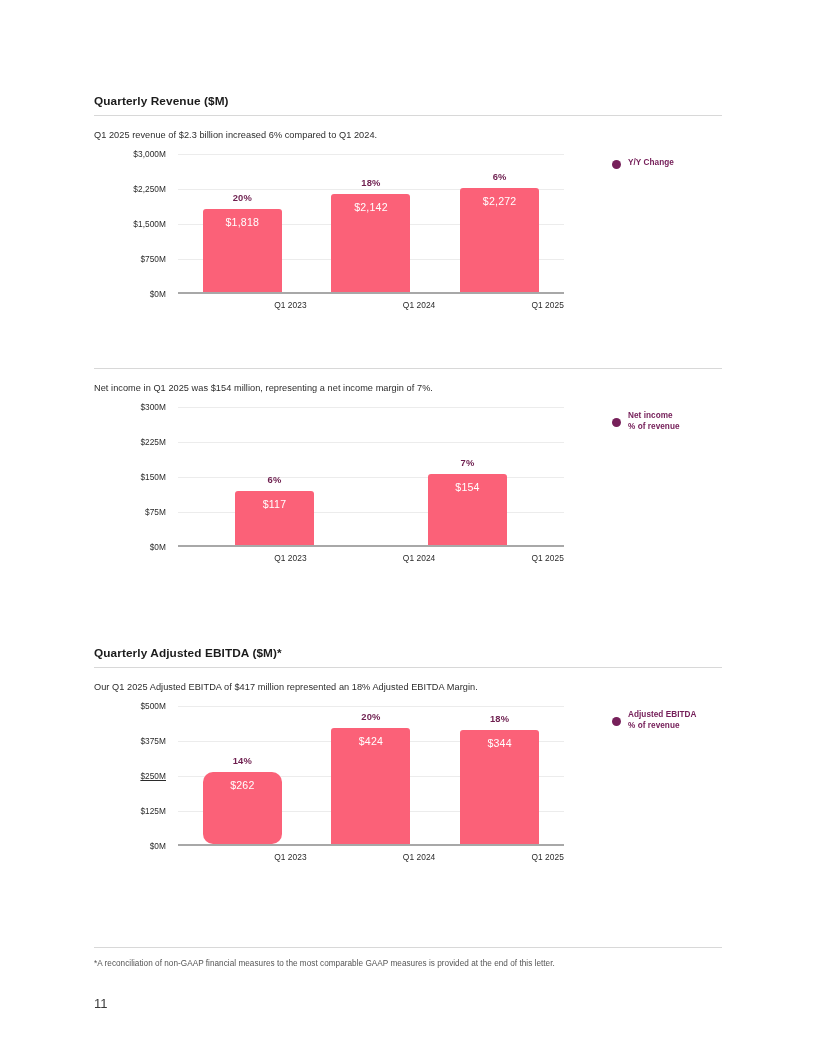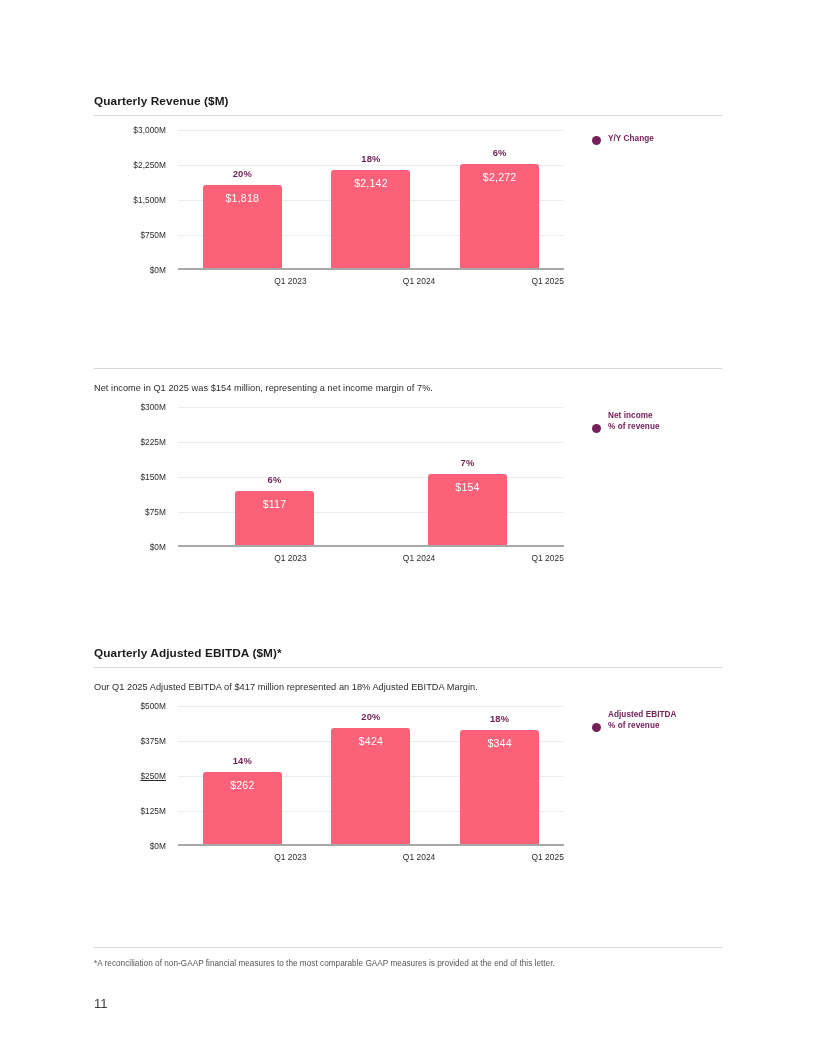--- a/index.html
+++ b/index.html
@@ -133,24 +133,24 @@
     width:33.33%;
     text-align:right;
     font-size:8.4px;
     color:#2b2b2b;
     letter-spacing:0.05px;
   }
 
   
   .legend {
     position:absolute;
-    left:498px;
+    left:518px;
     top:4px;
     display:flex;
-    align-items:flex-end;
+    align-items:center;
     gap:7px;
   }
   .legend-dot {
     width:9px; height:9px;
     border-radius:50%;
     background:#76205A;
     margin-top:2px;
     flex:0 0 auto;
   }
   .legend-text {
@@ -185,20 +185,21 @@
   }
 </style>
 </head>
 <body>
 
 <div class="page">
 
   <div class="section" style="top:94px;">
     <div class="section-title">Quarterly Revenue ($M)</div>
     <div class="title-rule"></div>
+    <div class="section-desc">Q1 2025 revenue of $2.3 billion increased 6% compared to Q1 2024.</div>
 
     <div class="chart-wrap">
       <div class="ylabels">
         <div class="ylabel" style="top:0%;">$3,000M</div>
         <div class="ylabel" style="top:25%;">$2,250M</div>
         <div class="ylabel" style="top:50%;">$1,500M</div>
         <div class="ylabel" style="top:75%;">$750M</div>
         <div class="ylabel" style="top:100%;">$0M</div>
       </div>
 
@@ -310,21 +311,21 @@
 
       <div class="plot">
         <div class="gridline" style="top:0px;"></div>
         <div class="gridline" style="top:35px;"></div>
         <div class="gridline" style="top:70px;"></div>
         <div class="gridline" style="top:105px;"></div>
         <div class="axisline"></div>
 
         <div class="bars">
           <div class="bar-slot">
-            <div class="bar" style="height:71.8px;">
+            <div class="bar" style="height:71.8px;border-radius:10px;">
               <span class="bar-pct">14%</span>
               <span class="bar-value">$262</span>
             </div>
           </div>
           <div class="bar-slot">
             <div class="bar" style="height:116.3px;">
               <span class="bar-pct">20%</span>
               <span class="bar-value">$424</span>
             </div>
           </div>

